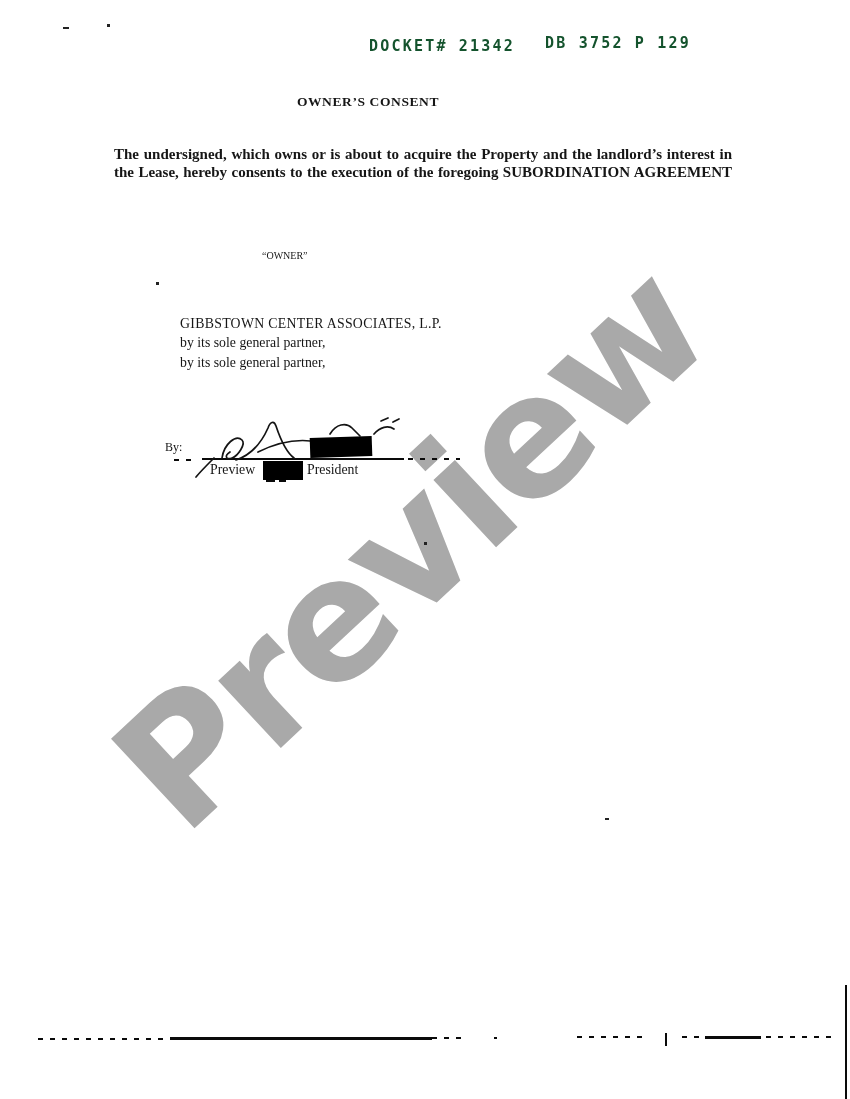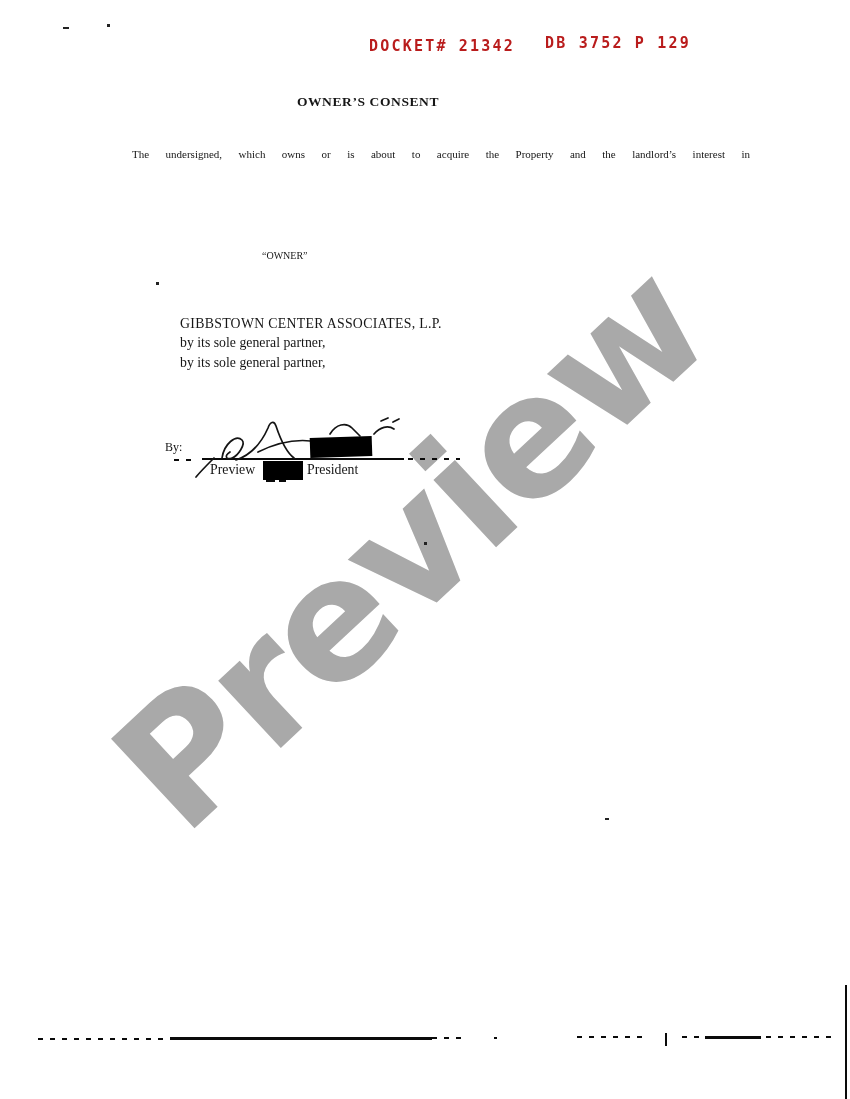--- a/index.html
+++ b/index.html
@@ -10,27 +10,27 @@
   
   .watermark{
     position:absolute;left:410px;top:548px;z-index:1;
     transform:translate(-50%,-50%) rotate(-43deg);
     font-family:"DejaVu Sans", sans-serif;font-weight:bold;font-size:168px;
     letter-spacing:-4px;white-space:nowrap;user-select:none;
   }
   .layer{position:absolute;z-index:2;}
   .stamp{
     font-family:"DejaVu Sans Mono", monospace;font-weight:bold;font-size:15px;
-    letter-spacing:2.2px;color:#b91c1c;white-space:nowrap;
+    letter-spacing:2.2px;color:#14532d;white-space:nowrap;
   }
   .doc-title{
     left:0;top:94px;width:736px;text-align:center;
     font-weight:bold;font-size:13.5px;letter-spacing:0.6px;
   }
-  .para{left:132px;top:145px;width:618px;font-size:11px;line-height:18.3px;}
+  .para{left:114px;top:145px;width:618px;font-size:15px;line-height:18.3px;font-weight:bold;}
   .jline{text-align:justify;text-align-last:justify;}
   .owner-heading{left:262px;top:250px;font-size:10px;}
   .entities{left:180px;top:314px;font-size:13.8px;line-height:19.4px;white-space:nowrap;}
   .entities .caps{letter-spacing:0.3px;}
   .by-label{left:165px;top:440px;font-size:12px;}
   .namerow{top:462px;font-size:13.8px;white-space:nowrap;}
   .bar{position:absolute;background:#0a0a0a;z-index:2;}
   .dash{position:absolute;height:2px;z-index:2;
         background:repeating-linear-gradient(90deg,#0a0a0a 0 5px,transparent 5px 12px);}
   .redact{position:absolute;background:#000;z-index:4;}
@@ -50,20 +50,21 @@
   <div class="speck" style="left:424px;top:542px;width:3px;height:3px;"></div>
   <div class="speck" style="left:605px;top:818px;width:4px;height:2px;"></div>
 
   <div class="layer stamp" style="left:369px;top:37px;">DOCKET# 21342</div>
   <div class="layer stamp" style="left:545px;top:34px;text-align:center;">DB 3752 P 129</div>
 
   <div class="layer doc-title">OWNER’S CONSENT</div>
 
   <div class="layer para">
     <div class="jline">The undersigned, which owns or is about to acquire the Property and the landlord’s interest in</div>
+    <div class="jline">the Lease, hereby consents to the execution of the foregoing SUBORDINATION AGREEMENT</div>
   </div>
 
   <div class="layer owner-heading">“OWNER”</div>
 
   <div class="layer entities">
     <div class="caps">GIBBSTOWN CENTER ASSOCIATES, L.P.</div>
     <div>by its sole general partner,</div>
     <div>by its sole general partner,</div>
   </div>
 

